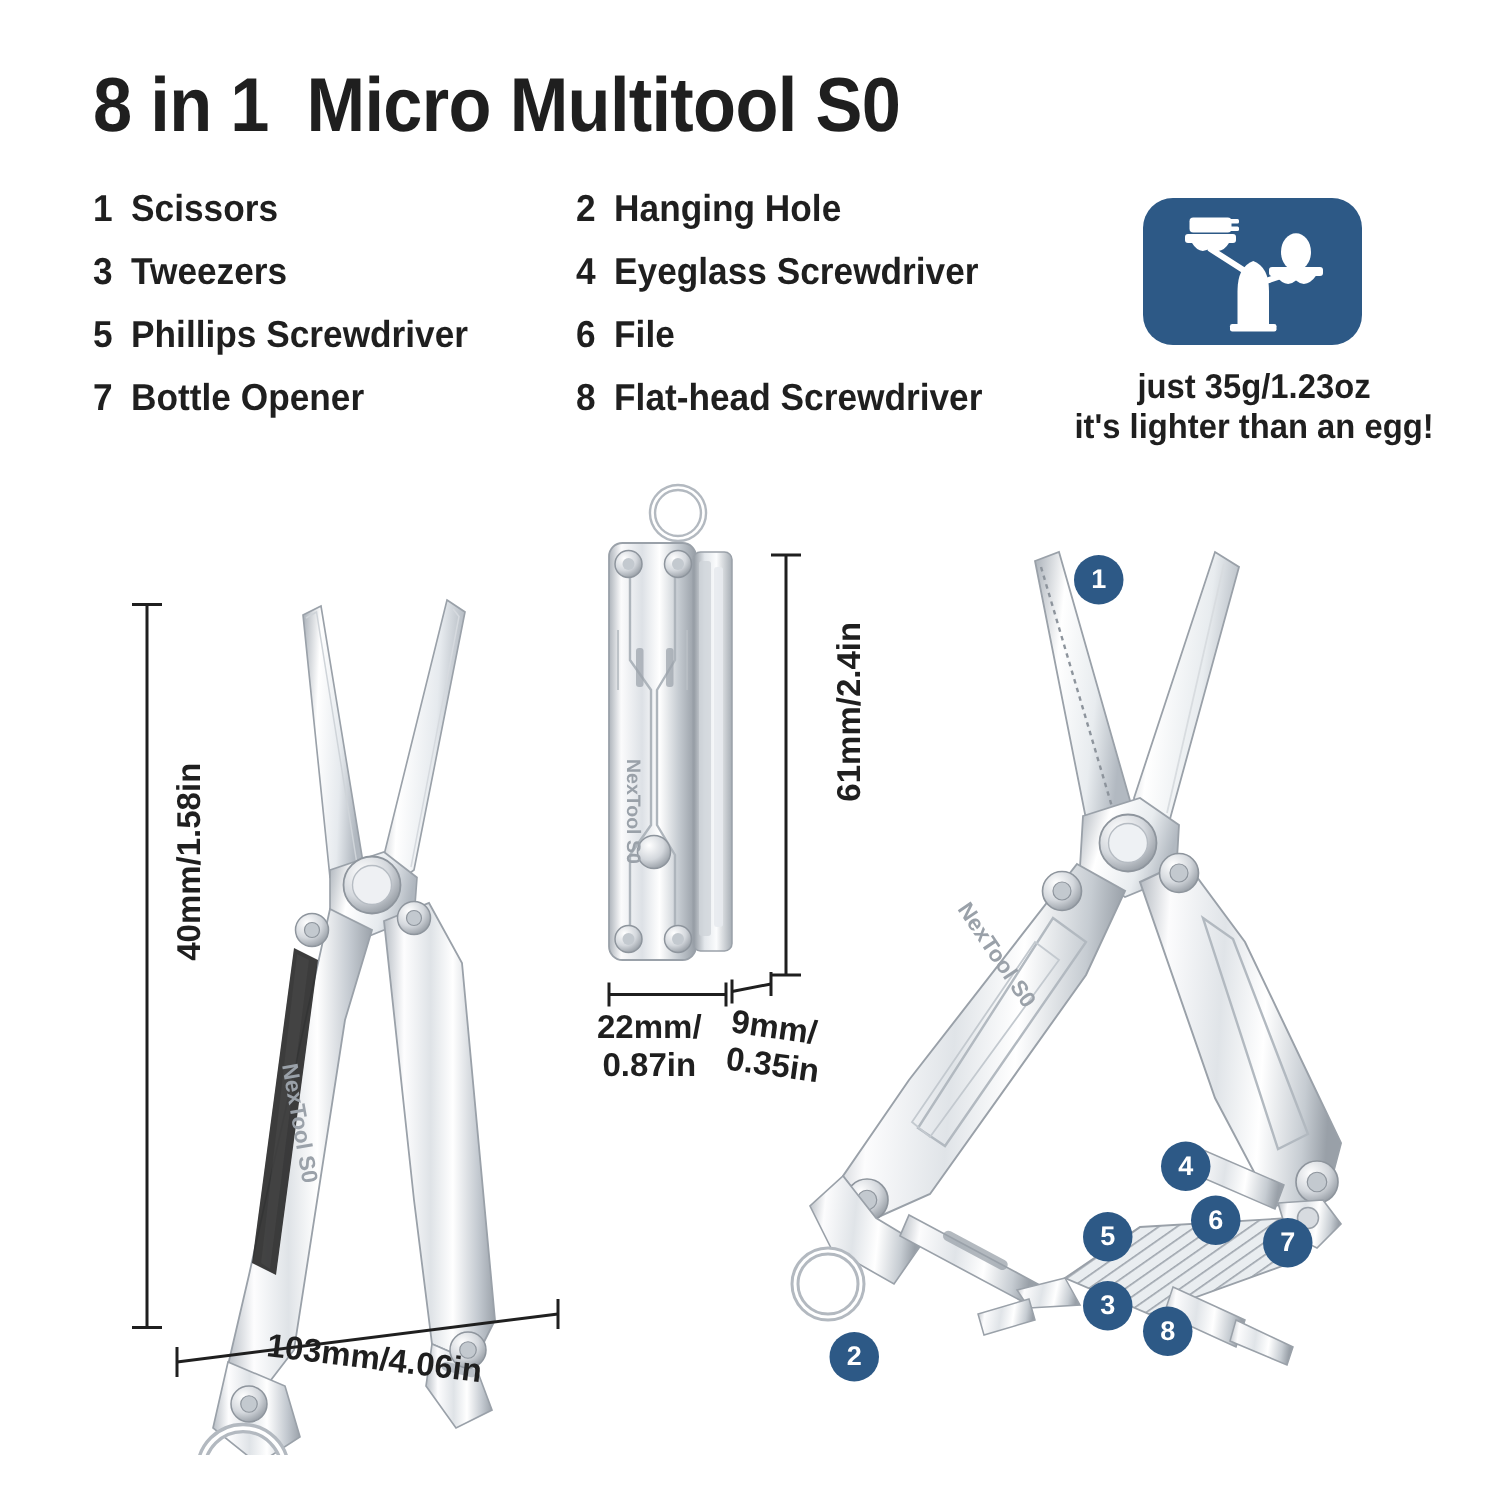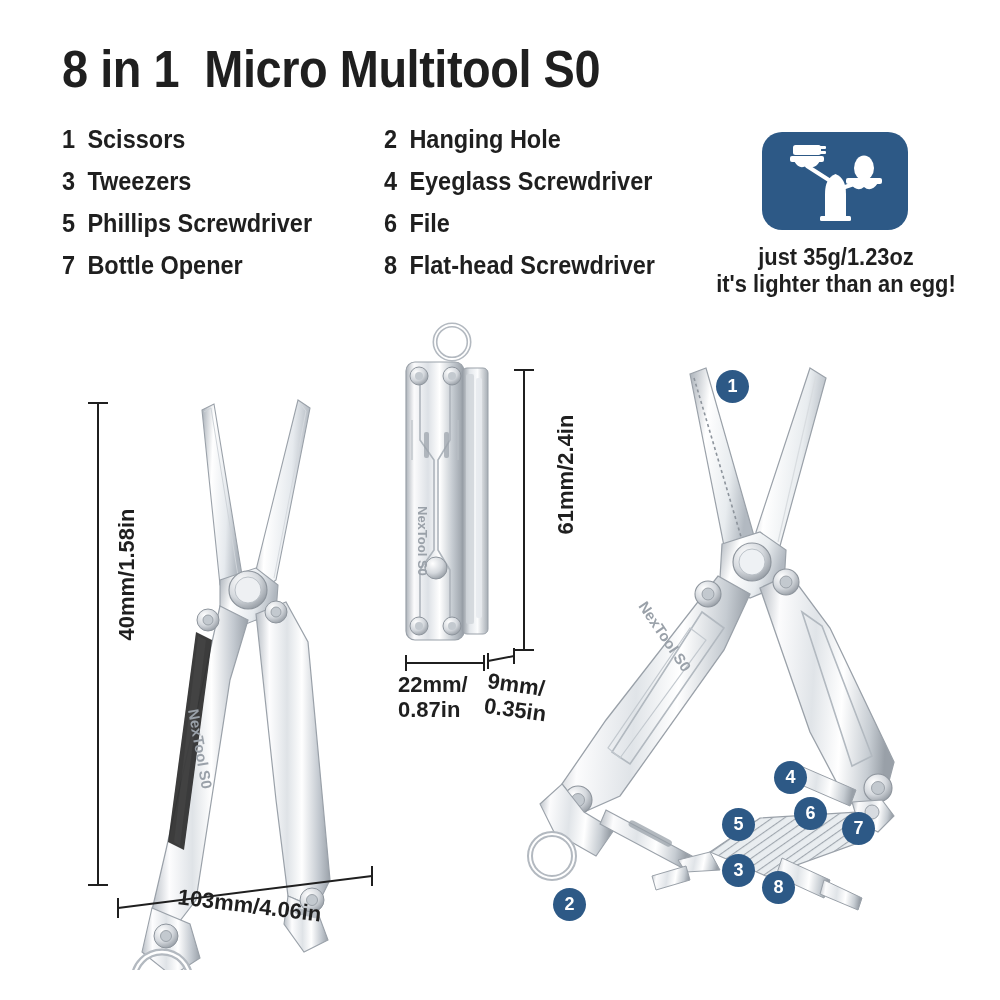--- a/index.html
+++ b/index.html
@@ -105,20 +105,21 @@
     transform: rotate(7deg);
     transform-origin: left center;
   }
   #dim-height-center {
     left: 506px; top: 462px;
     transform: rotate(-90deg);
     transform-origin: center center;
   }
   #dim-width-center {
     left: 398px; top: 672px;
+    text-align: center;
   }
   #dim-thickness-center {
     left: 486px; top: 668px;
     transform: rotate(8deg);
     transform-origin: left center;
     text-align: left;
   }
 
   
   .callout {

